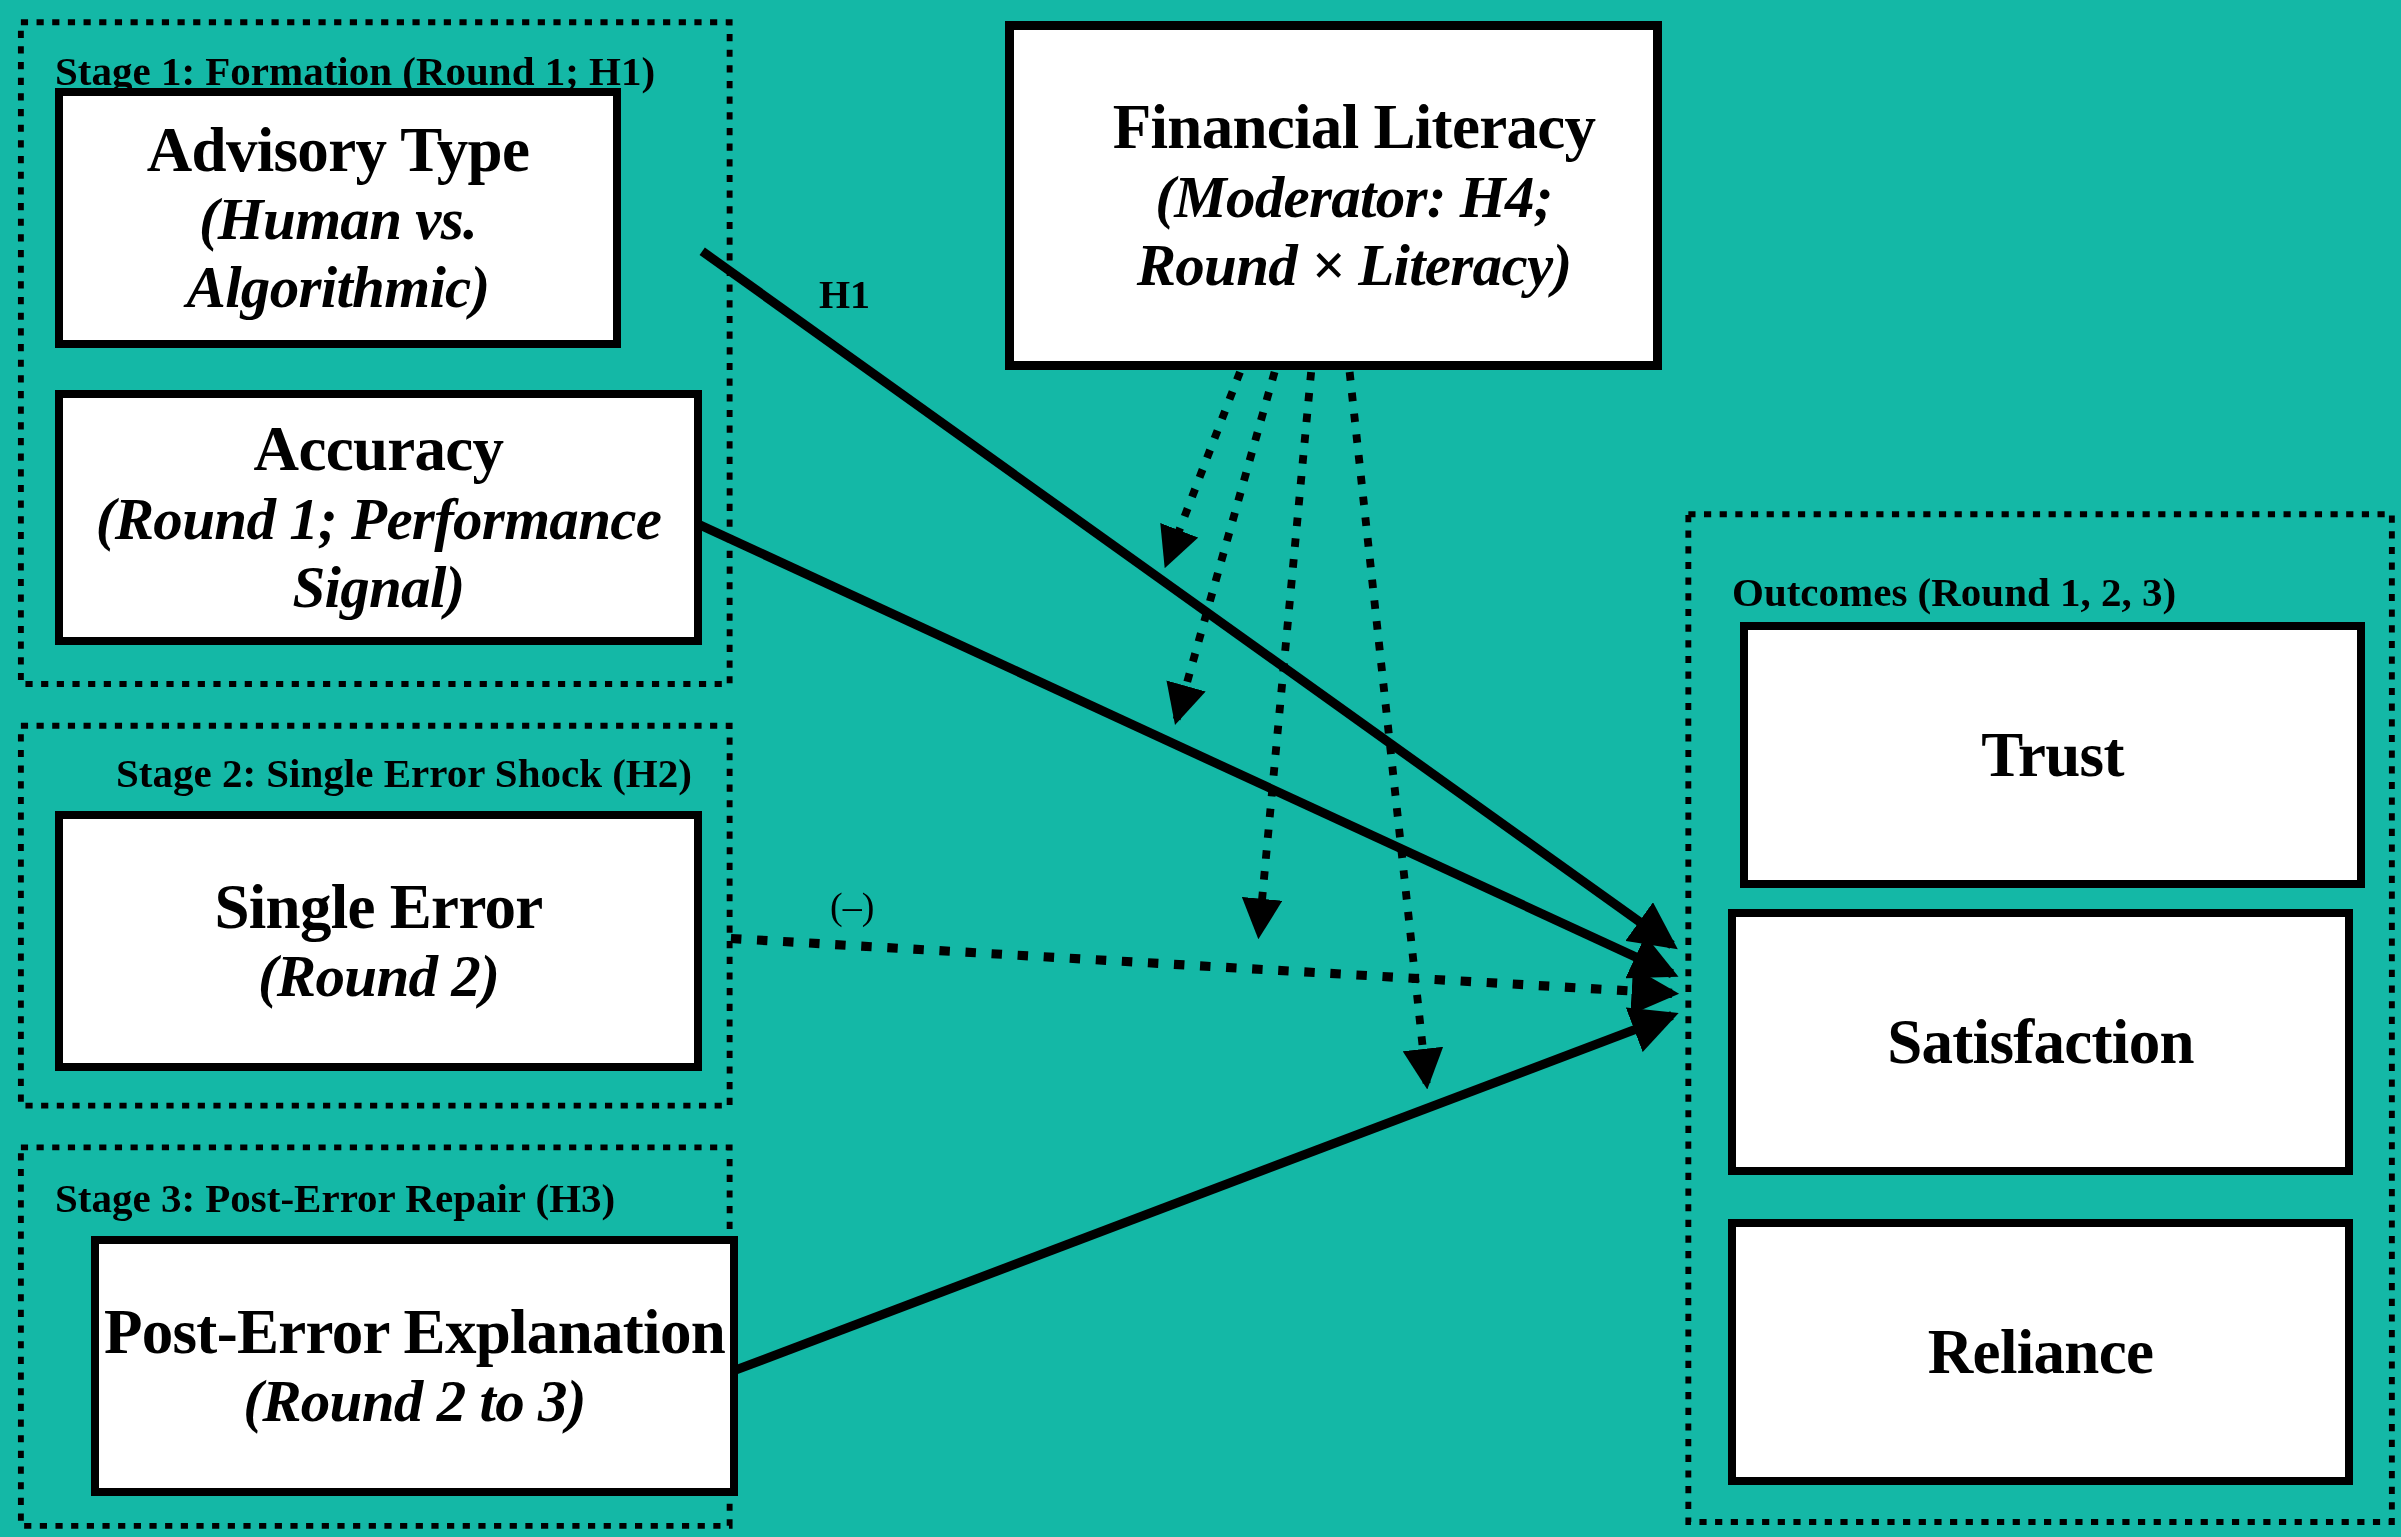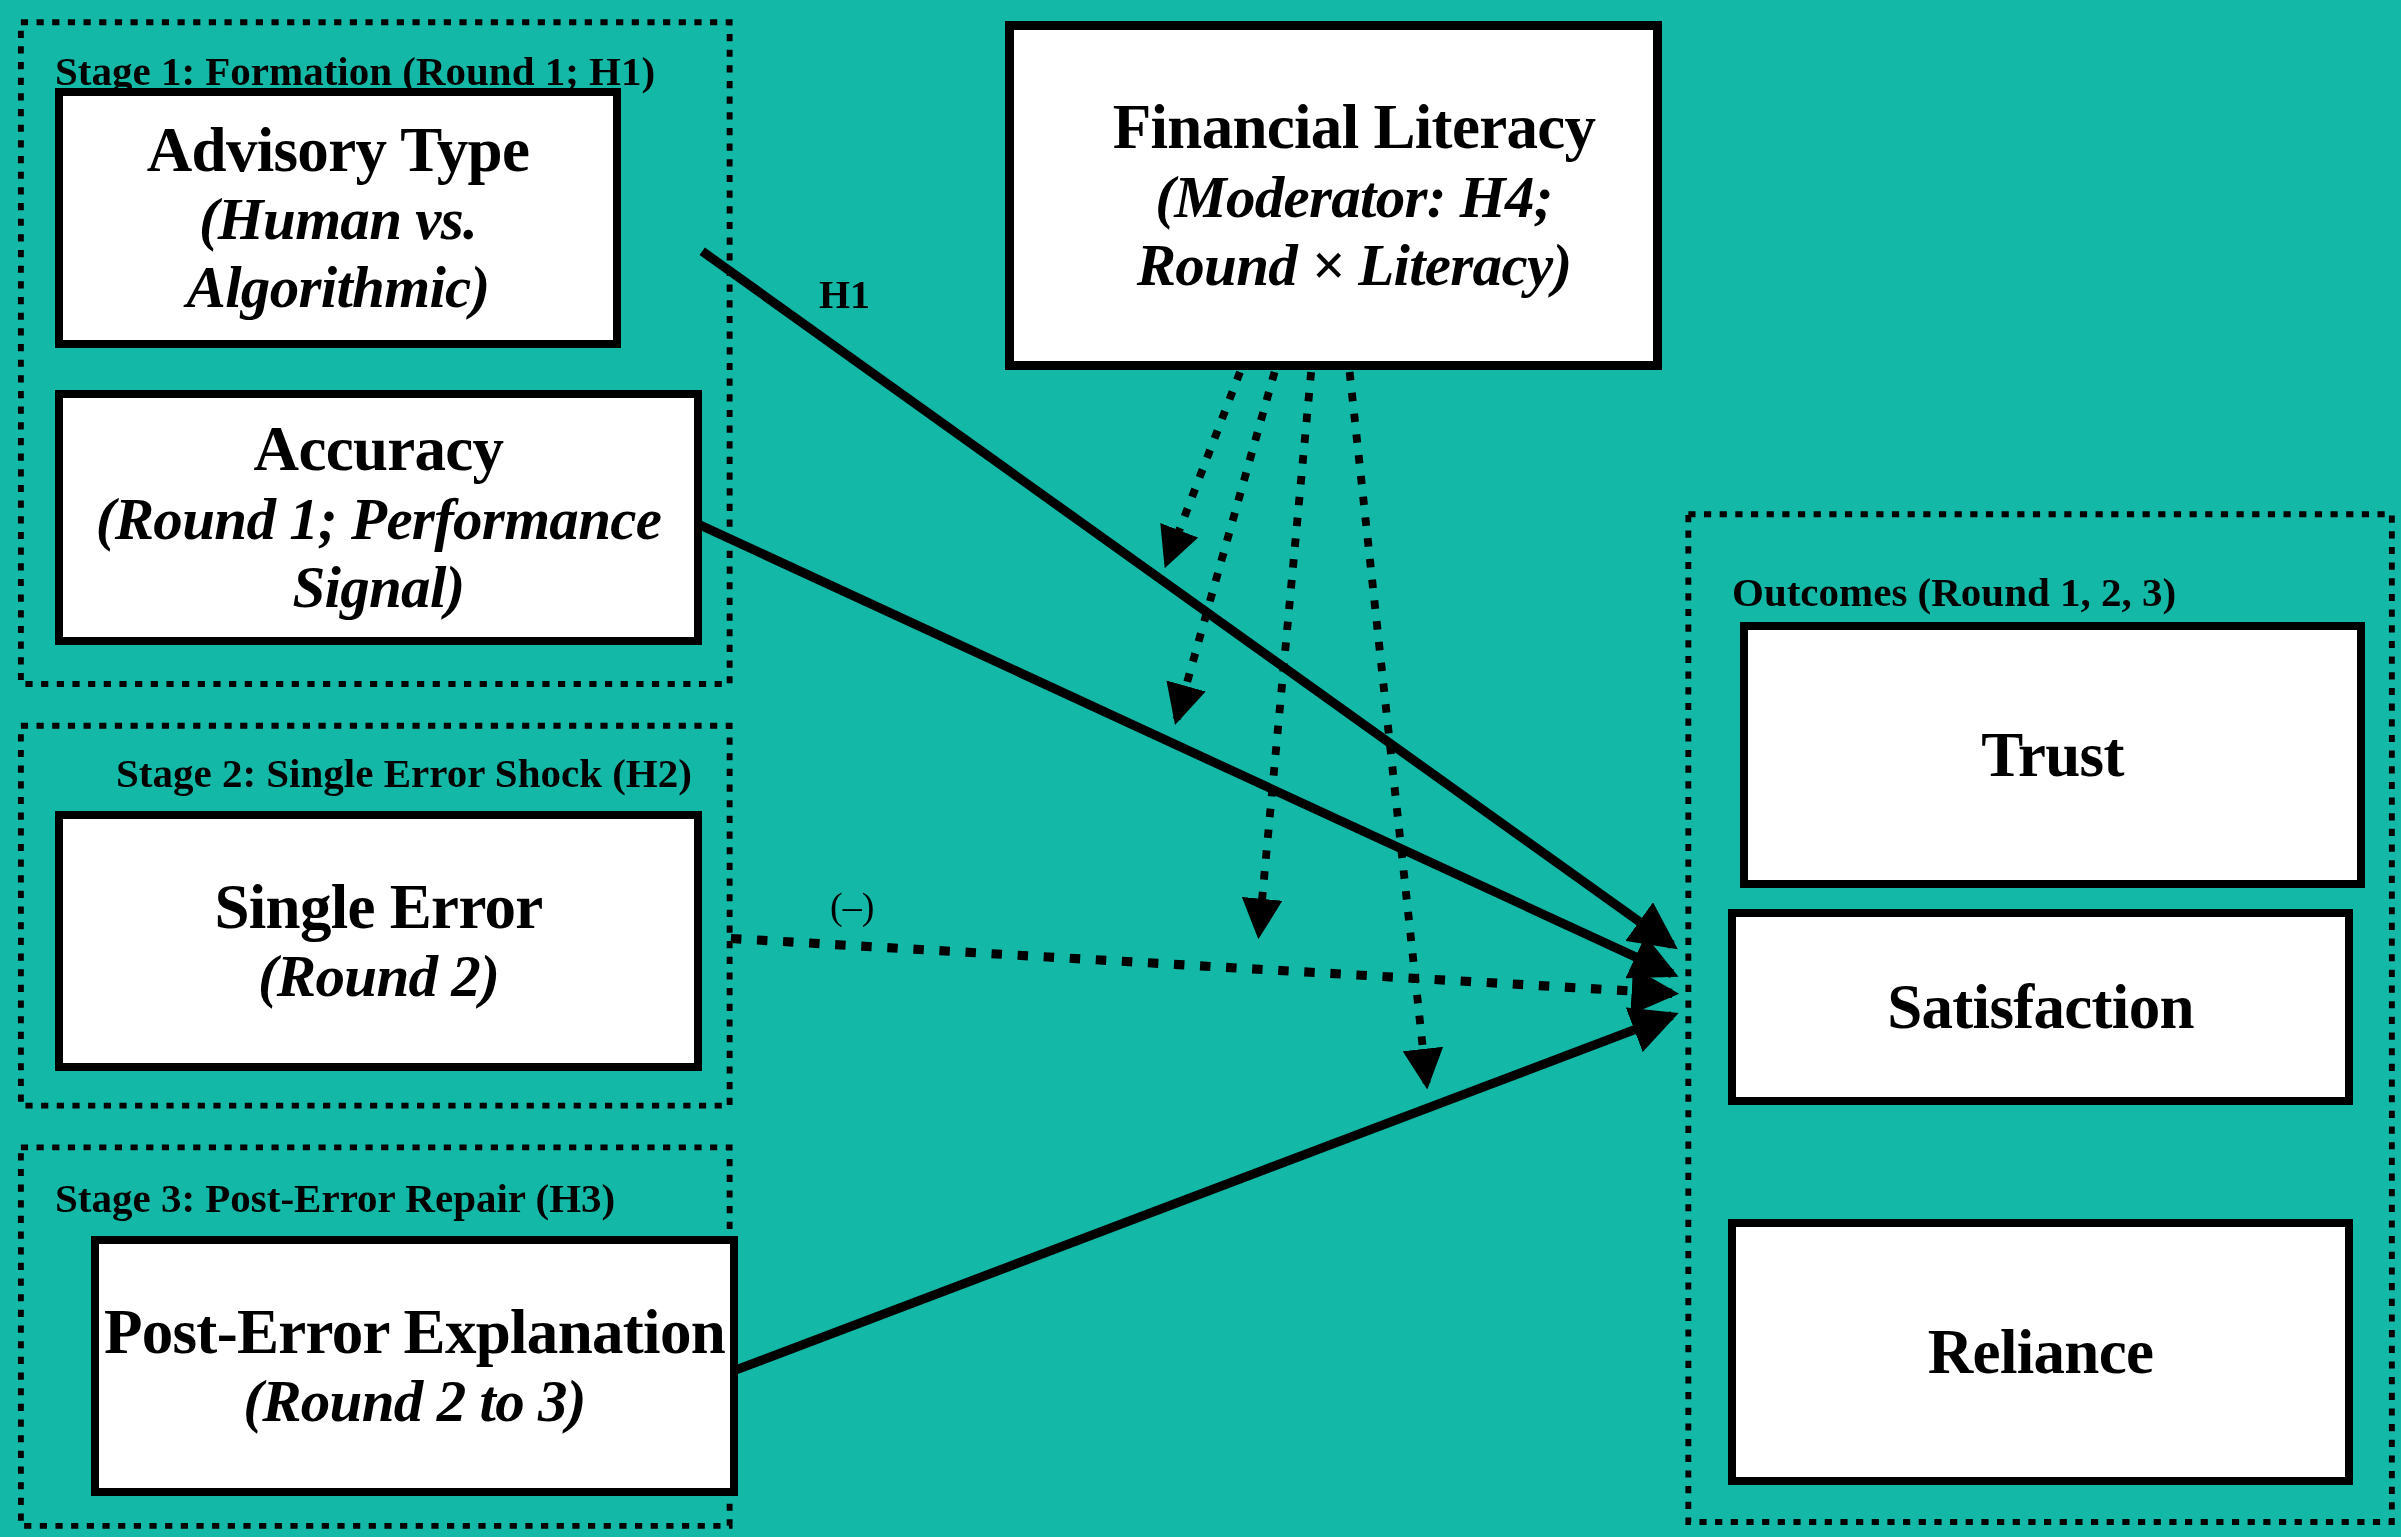--- a/index.html
+++ b/index.html
@@ -97,21 +97,21 @@
     <div class="box-title">Post-Error Explanation</div>
     <div class="box-sub">(Round 2 to 3)</div>
   </div>
 
   <div class="container-title" style="left:1732px;top:554px;margin-top:14px;">Outcomes (Round 1, 2, 3)</div>
 
   <div class="solidbox" style="left:1728px;top:622px;width:625px;height:266px;margin-left:12px;">
     <div class="box-title">Trust</div>
   </div>
 
-  <div class="solidbox" style="left:1728px;top:909px;width:625px;height:196px;">
+  <div class="solidbox" style="left:1728px;top:909px;width:625px;height:266px;">
     <div class="box-title">Satisfaction</div>
   </div>
 
   <div class="solidbox" style="left:1728px;top:1219px;width:625px;height:266px;">
     <div class="box-title">Reliance</div>
   </div>
 
   <div class="path-label" style="left:819px;top:271px;font-weight:bold;">H1</div>
   <div class="path-label" style="left:830px;top:884px;font-size:38px;">(–)</div>
 

